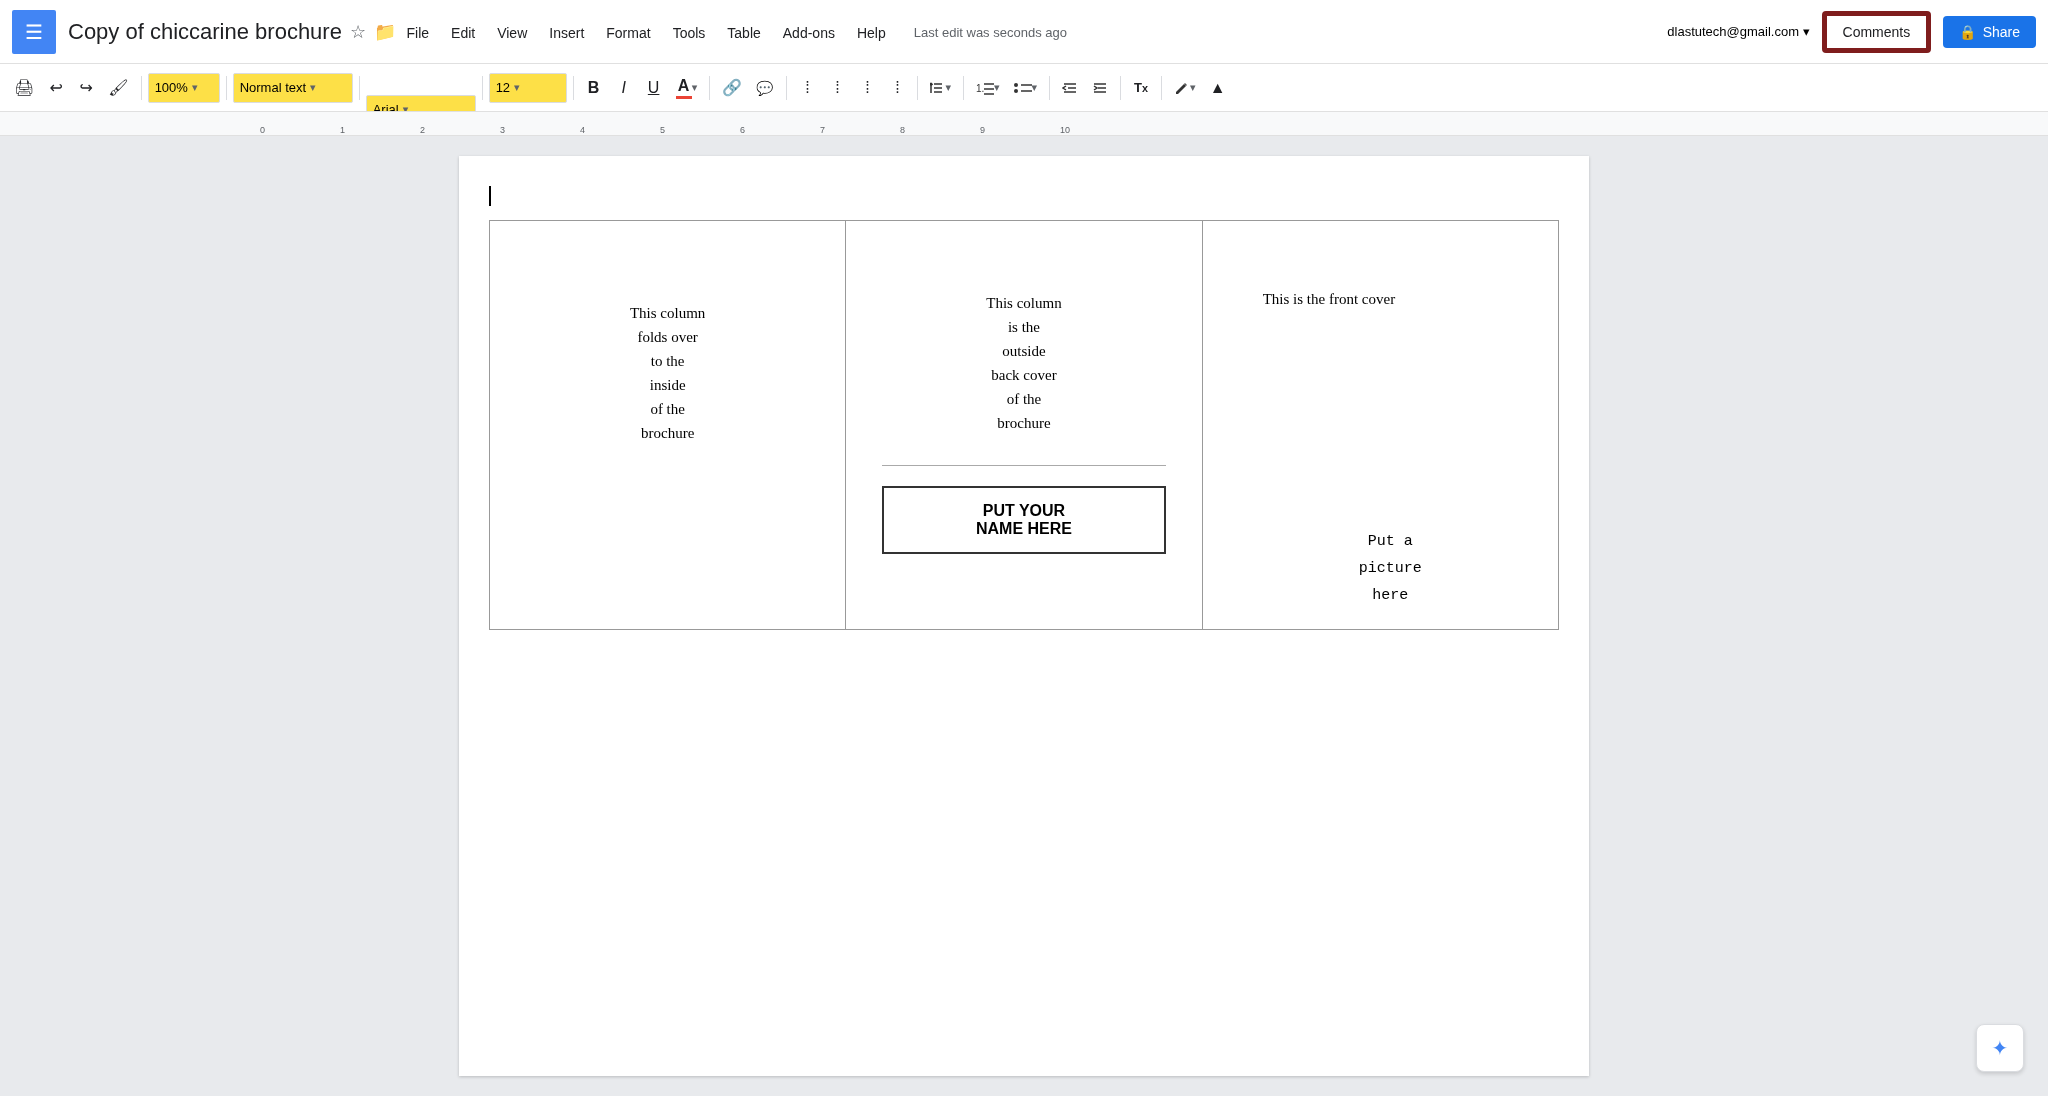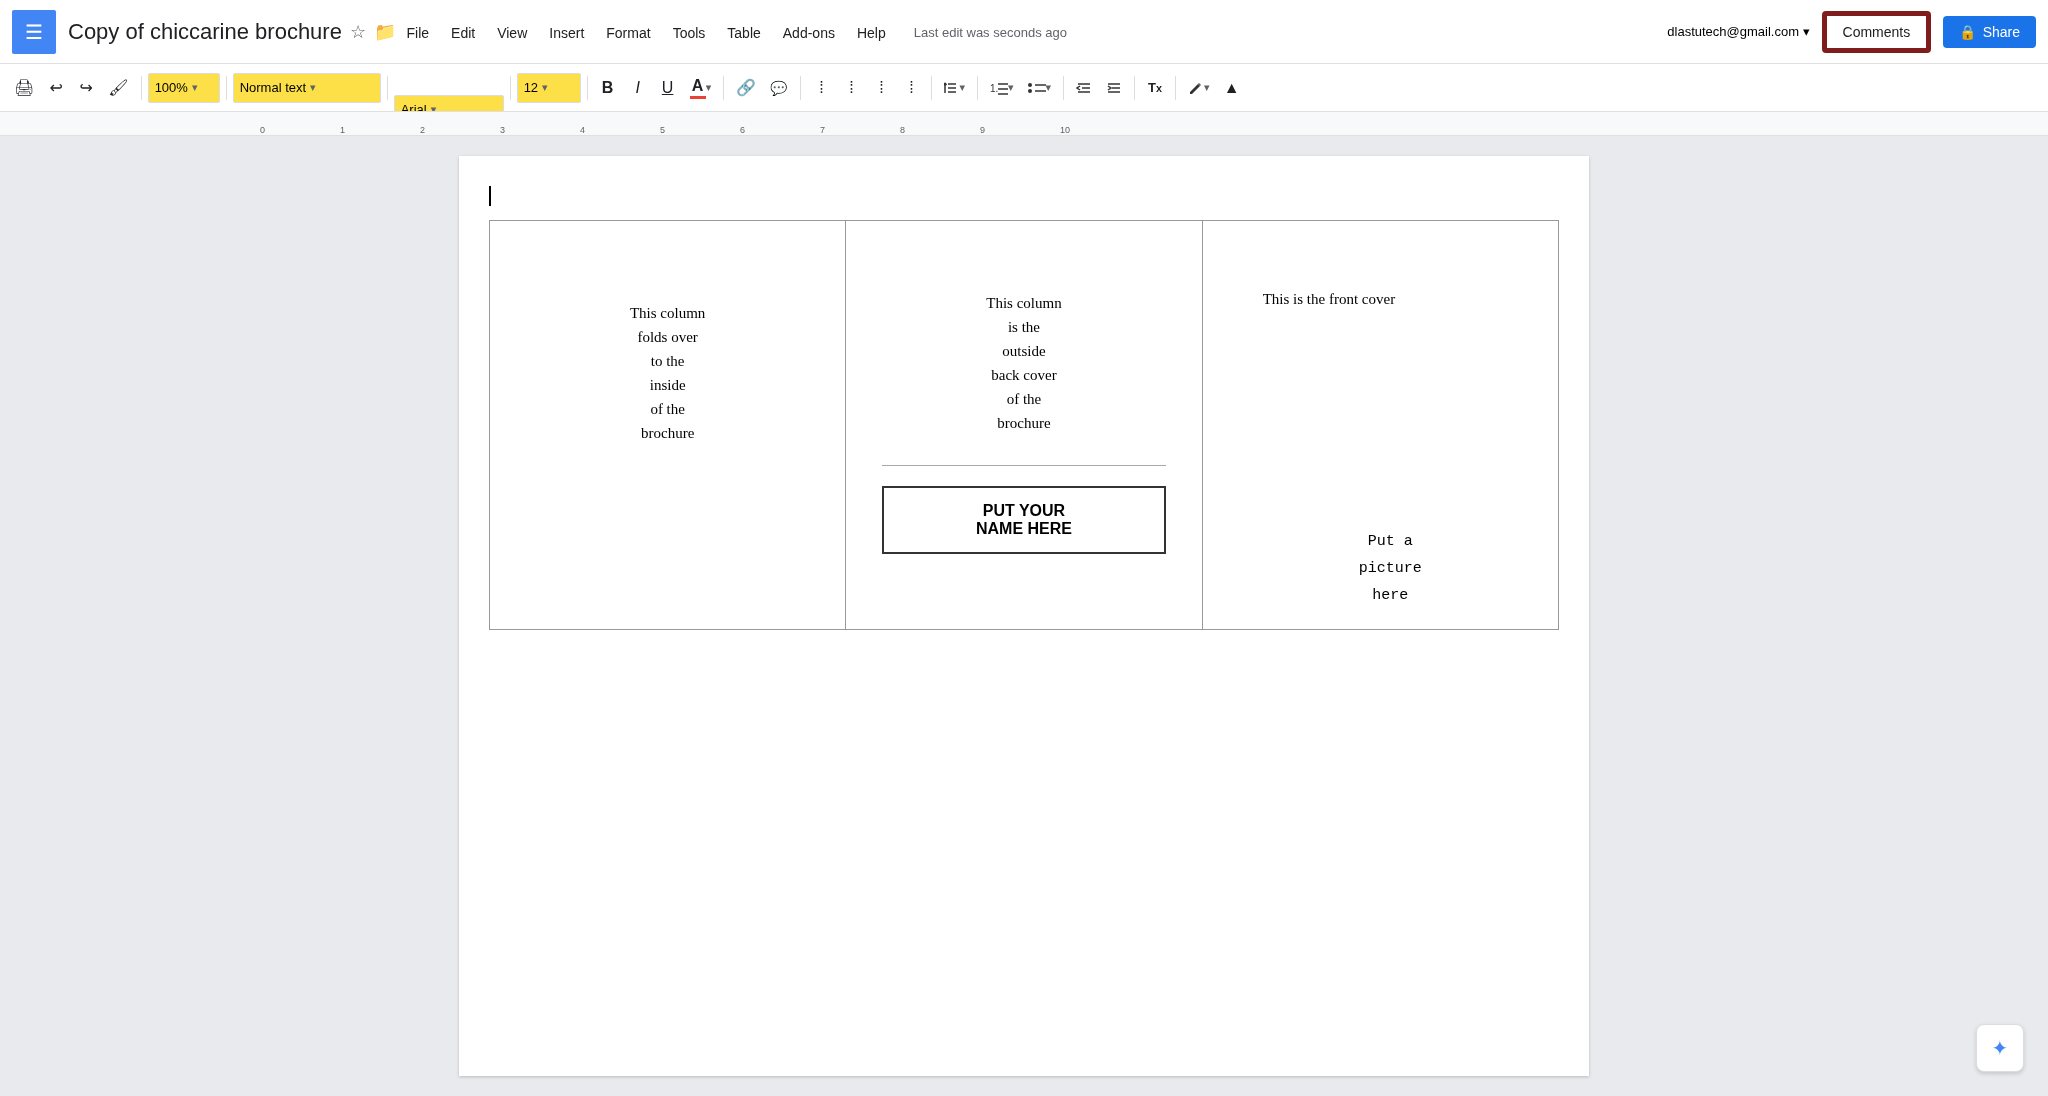--- a/index.html
+++ b/index.html
@@ -140,23 +140,23 @@
       cursor: pointer;
       background: #fde047;
       height: 30px;
       display: flex;
       align-items: center;
       gap: 4px;
       white-space: nowrap;
       text-align: center;
     }
     #zoom-select { width: 72px; }
-    #style-select { width: 148px; }
+    #style-select { width: 120px; }
     #font-select { width: 110px; margin-top: 44px; }
-    #size-select { width: 64px; }
+    #size-select { width: 78px; }
     .toolbar-btn.bold { font-weight: bold; }
     .toolbar-btn.italic { font-style: italic; }
     .font-color-a {
       position: relative;
       display: inline-flex;
       flex-direction: column;
       align-items: center;
     }
     .font-color-a .color-bar {
       width: 16px;

